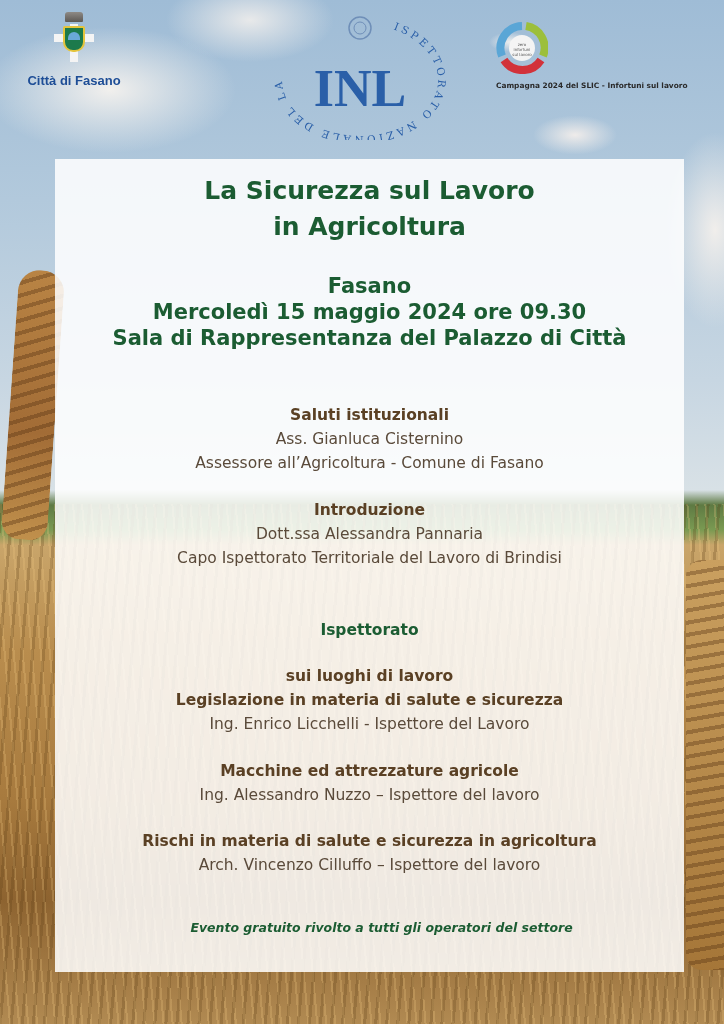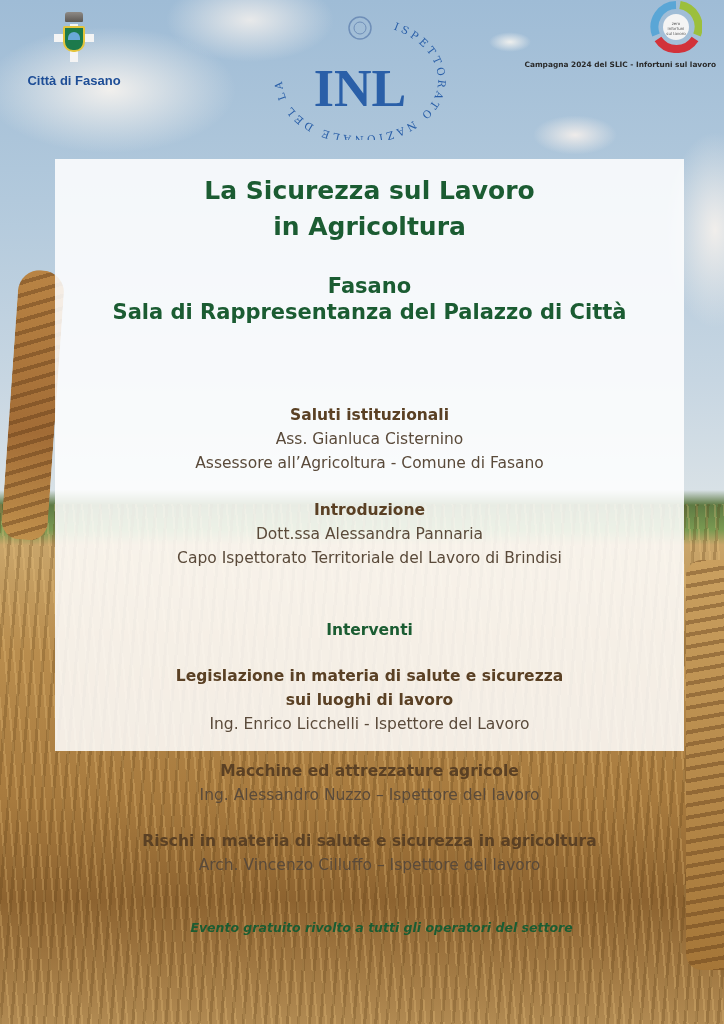--- a/index.html
+++ b/index.html
@@ -62,30 +62,30 @@
     background:#6aa9d8; border-radius:6px 6px 0 0;
   }
   .fasano-name {
     font-family:"Liberation Sans",sans-serif; font-weight:bold;
     font-size:13px; color:#1d4d96; margin-top:11px; white-space:nowrap;
   }
 
   .logo-inl { position:absolute; left:268px; top:10px; width:184px; height:130px; }
   .logo-inl svg { width:100%; height:100%; }
 
-  .logo-slic { position:absolute; right:8px; top:1px; width:220px; text-align:right; }
+  .logo-slic { position:absolute; right:8px; top:22px; width:220px; }
   .slic-ring { width:52px; height:52px; margin-left:auto; margin-right:14px; }
   .slic-caption {
     font-family:"DejaVu Sans",sans-serif; font-weight:bold;
     font-size:7.4px; color:#2a2a2a; margin-top:3px; white-space:nowrap;
   }
 
   
   .panel {
-    position:absolute; left:55px; top:159px; width:629px; height:592px;
+    position:absolute; left:55px; top:159px; width:629px; height:813px;
     background:rgba(255,255,255,0.86);
     text-align:center;
   }
   .title {
     position:absolute; left:0; right:0; top:14px;
     font-family:"DejaVu Sans",sans-serif; font-weight:bold;
     font-size:25px; line-height:36px; color:#1b5c32;
   }
   .event-info {
     position:absolute; left:0; right:0; top:114px;
@@ -157,42 +157,43 @@
 </div>
 
 <div class="panel">
   <div class="title">
     <div>La Sicurezza sul Lavoro</div>
     <div>in Agricoltura</div>
   </div>
 
   <div class="event-info">
     <div>Fasano</div>
+    <div>Mercoledì 15 maggio 2024 ore 09.30</div>
     <div>Sala di Rappresentanza del Palazzo di Città</div>
   </div>
 
   <div class="block" style="top:244px;">
     <div class="h-brown">Saluti istituzionali</div>
     <div class="sub">Ass. Gianluca Cisternino</div>
     <div class="sub">Assessore all’Agricoltura - Comune di Fasano</div>
   </div>
 
   <div class="block" style="top:339px;">
     <div class="h-brown">Introduzione</div>
     <div class="sub">Dott.ssa Alessandra Pannaria</div>
     <div class="sub">Capo Ispettorato Territoriale del Lavoro di Brindisi</div>
   </div>
 
   <div class="block" style="top:459px;">
-    <div class="h-green">Interventi</div>
+    <div class="h-green">Ispettorato</div>
   </div>
 
   <div class="block" style="top:505px;">
+    <div class="h-brown">sui luoghi di lavoro</div>
     <div class="h-brown">Legislazione in materia di salute e sicurezza</div>
-    <div class="h-brown">sui luoghi di lavoro</div>
     <div class="sub">Ing. Enrico Licchelli - Ispettore del Lavoro</div>
   </div>
 
   <div class="block" style="top:670px;">
     <div class="h-brown">Rischi in materia di salute e sicurezza in agricoltura</div>
     <div class="sub">Arch. Vincenzo Cilluffo – Ispettore del lavoro</div>
   </div>
 
   <div class="block" style="top:600px;">
     <div class="h-brown">Macchine ed attrezzature agricole</div>

